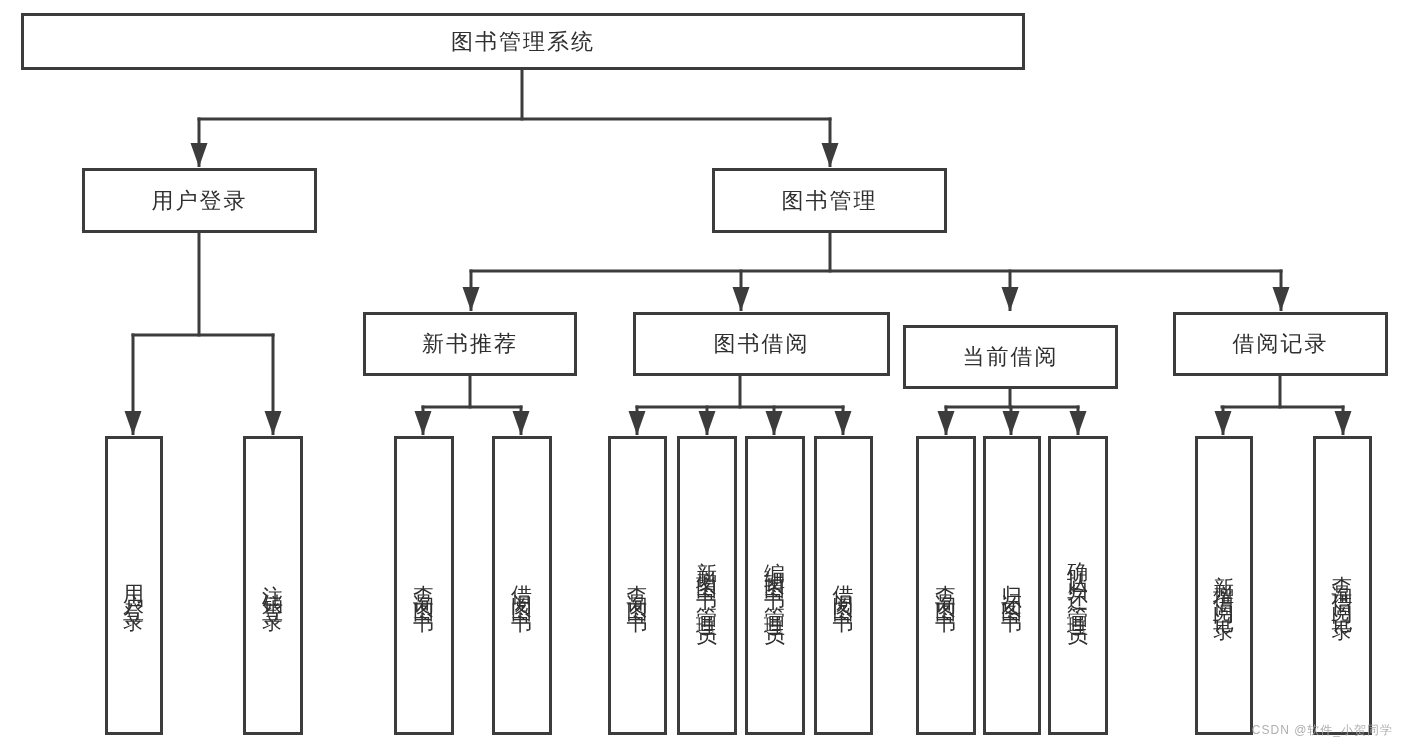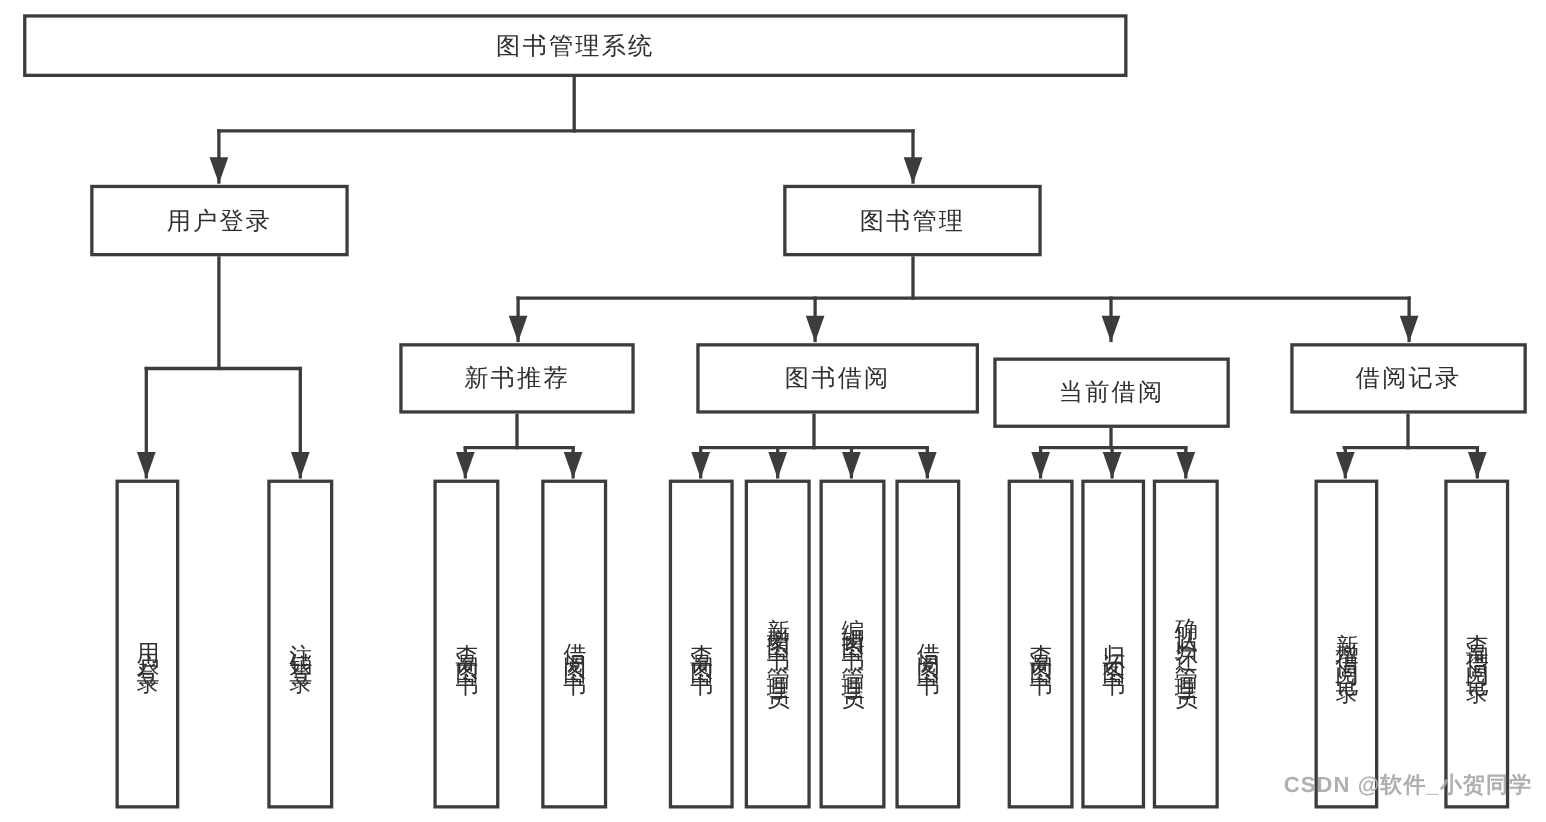--- a/index.html
+++ b/index.html
@@ -38,27 +38,26 @@
   .node.v { font-size: 21px; }
   .node.v .vtext {
     writing-mode: vertical-rl;
     text-orientation: mixed;
     letter-spacing: 9px;
     line-height: 1;
   }
   .watermark {
     position: absolute;
     right: 12px;
-    bottom: 20px;
-    font-size: 20px;
+    bottom: 8px;
+    font-size: 12px;
     letter-spacing: 1px;
     color: rgba(168, 168, 168, 0.92);
     z-index: 10;
     white-space: nowrap;
-    font-weight: bold;
   }
 </style>
 </head>
 <body>
 
 <div class="stage">
 
   <svg class="edges" viewBox="0 0 1405 747">
     <defs>
       <marker id="arw" viewBox="-1 -10 27 20" markerWidth="27" markerHeight="20" refX="24" refY="0" orient="auto" markerUnits="userSpaceOnUse">

